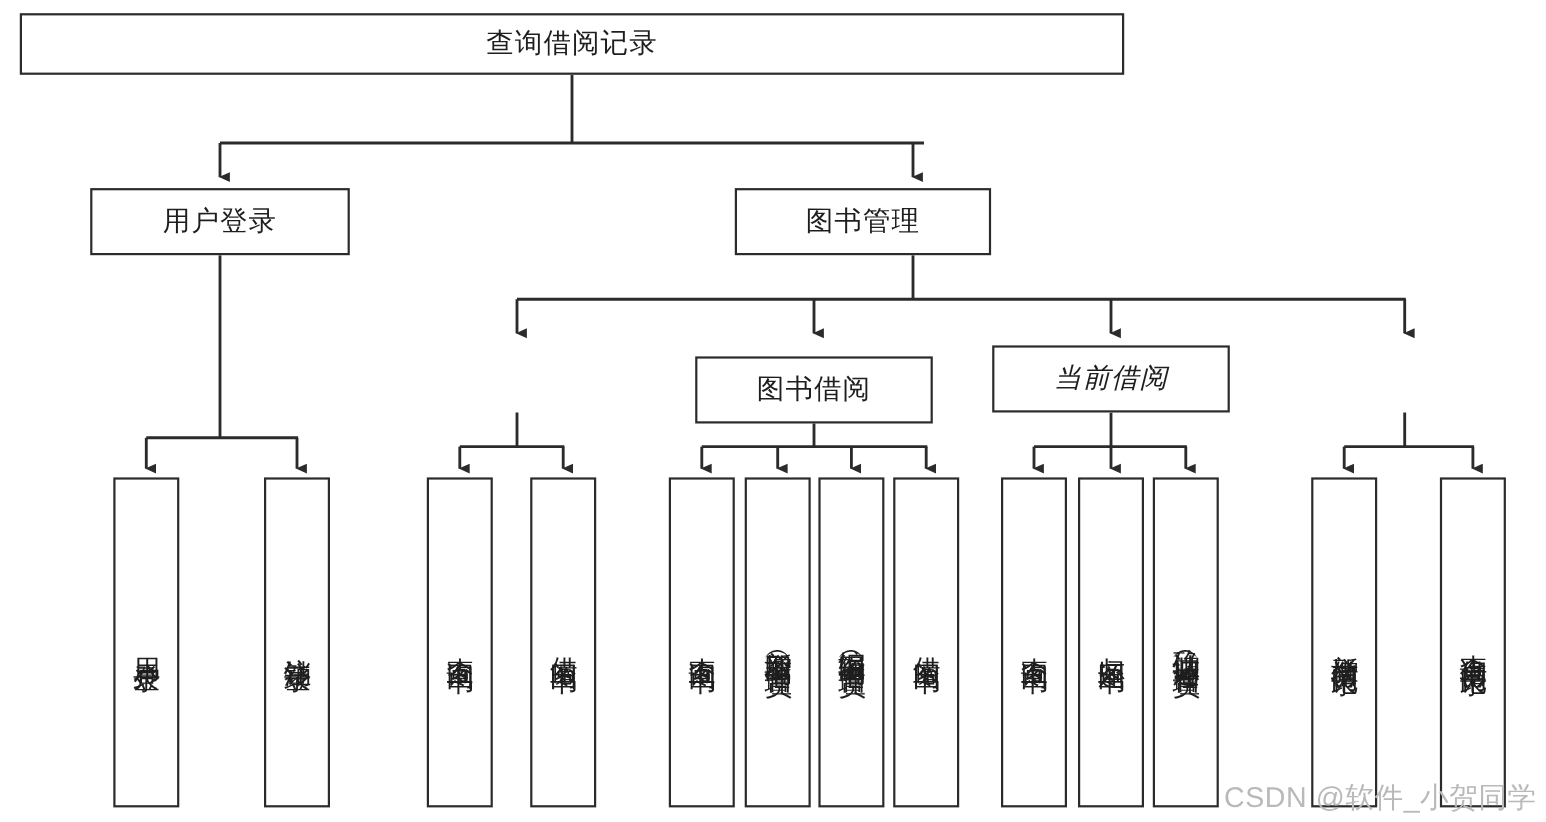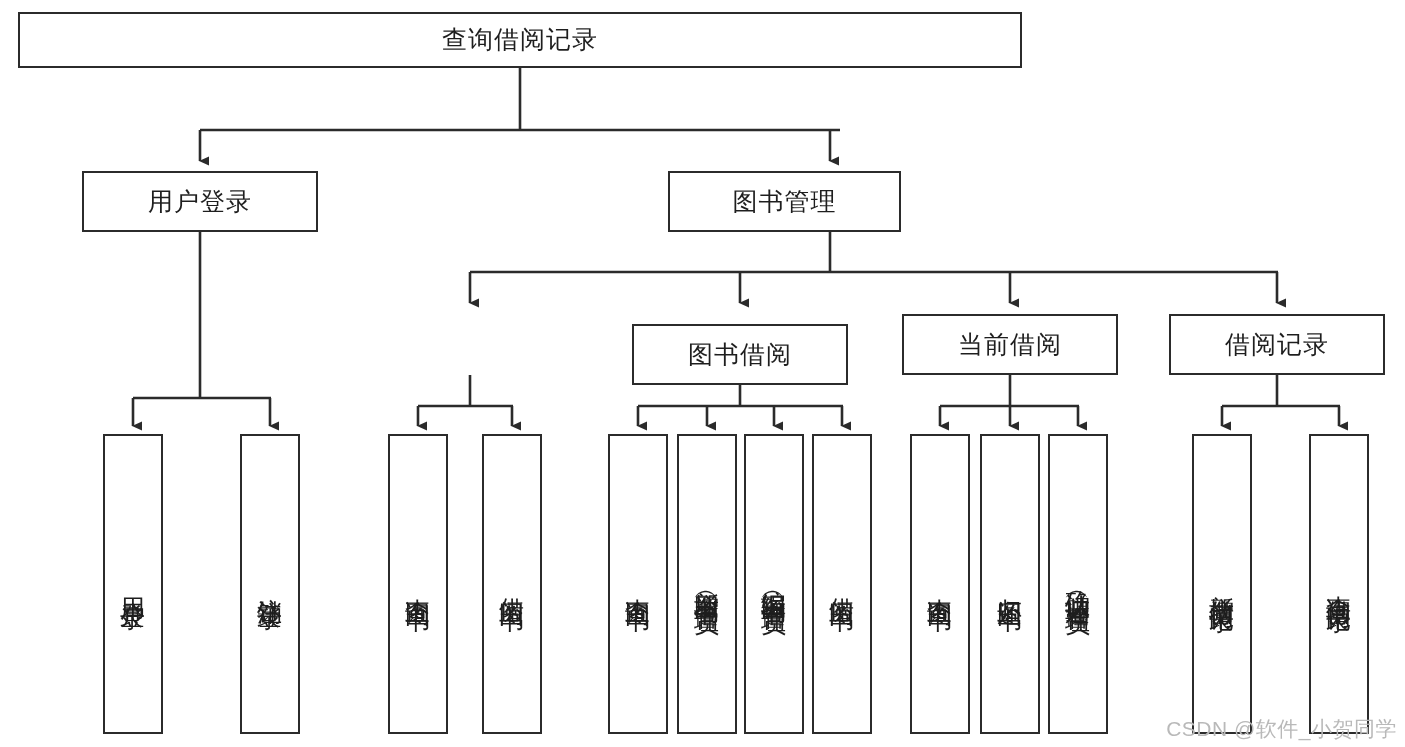--- a/index.html
+++ b/index.html
@@ -59,21 +59,21 @@
     stroke-width: 2.6px;
     fill: none;
   }
   .arrowhead {
     fill: #2b2b2b;
   }
   .watermark {
     position: absolute;
     right: 8px;
     bottom: 4px;
-    font-size: 21px;
+    font-size: 26px;
     color: #b9b9b9;
     letter-spacing: 0.5px;
     white-space: nowrap;
   }
 </style>
 </head>
 <body>
 
 <div id="canvas">
 
@@ -124,22 +124,21 @@
     <path class="wire" d="M1222,406 L1222,426" marker-end="url(#ah)"></path>
     <path class="wire" d="M1339,406 L1339,426" marker-end="url(#ah)"></path>
   </svg>
 
   <div class="node node-h root" style="left:18px; top:12px; width:1004px; height:56px;">查询借阅记录</div>
 
   <div class="node node-h" style="left:82px; top:171px; width:236px; height:61px;">用户登录</div>
   <div class="node node-h" style="left:668px; top:171px; width:233px; height:61px;">图书管理</div>
 
   <div class="node node-h" style="left:632px; top:324px; width:216px; height:61px;">图书借阅</div>
-  <div class="node node-h" style="left:902px; top:314px; width:216px; height:61px;">当前借阅</div>
-  <div class="node node-h" style="left:1169px; top:314px; width:216px; height:61px;">借阅记录</div>
+  <div class="node node-h" style="left:902px; top:314px; width:216px; height:61px;font-style:italic;">当前借阅</div>
 
   <div class="node node-v" style="left:103px; top:434px; width:60px; height:300px;">用户登录</div>
   <div class="node node-v" style="left:240px; top:434px; width:60px; height:300px;">注销登录</div>
 
   <div class="node node-v" style="left:388px; top:434px; width:60px; height:300px;">查询图书</div>
   <div class="node node-v" style="left:482px; top:434px; width:60px; height:300px;">借阅图书</div>
 
   <div class="node node-v" style="left:608px; top:434px; width:60px; height:300px;">查询图书</div>
   <div class="node node-v" style="left:677px; top:434px; width:60px; height:300px;">新增图书（管理员）</div>
   <div class="node node-v" style="left:744px; top:434px; width:60px; height:300px;">编辑图书（管理员）</div>

